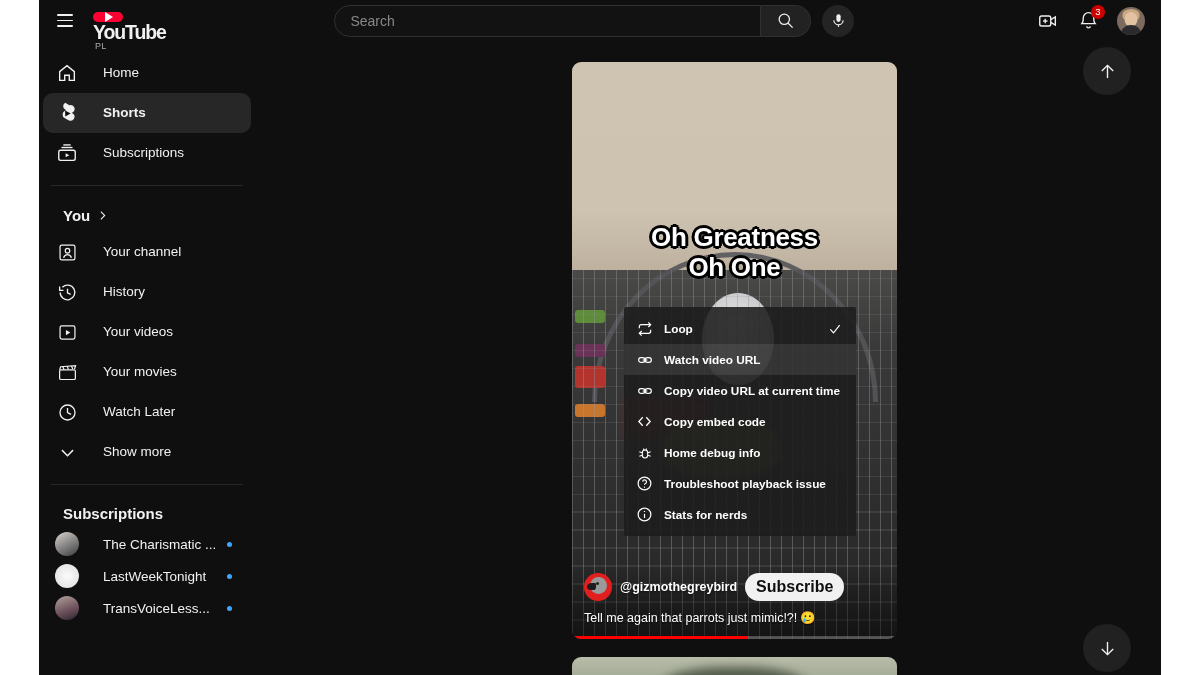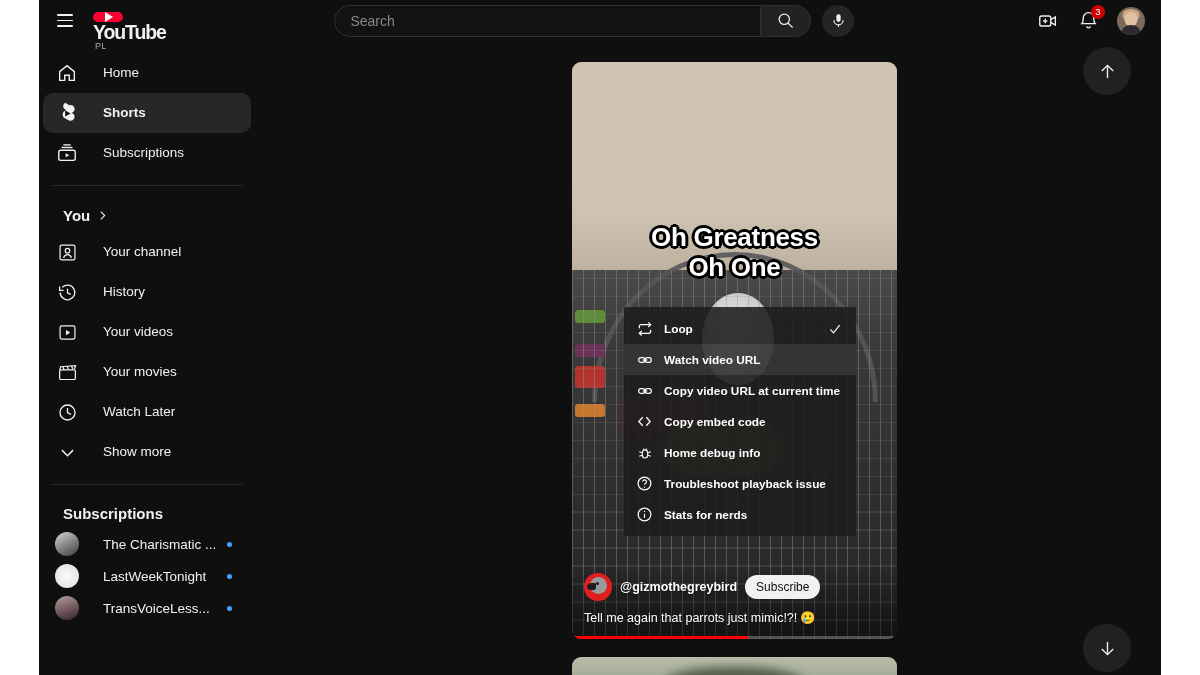--- a/index.html
+++ b/index.html
@@ -305,21 +305,21 @@
   }
   .ch-av .beak { position:absolute; left:3px; top:10px; width:9px; height:7px; background:#1d1d1d; border-radius:60% 20% 40% 50%; }
   .ch-av .head { position:absolute; left:6px; top:4px; width:17px; height:17px; border-radius:50%; background:#9a9a9c; }
   .ch-av .eye  { position:absolute; left:12px; top:9px; width:3px; height:3px; border-radius:50%; background:#222; }
   .ch-name {
     color: #fff; font-size: 12.5px; font-weight: 600;
     text-shadow: 0 1px 2px rgba(0,0,0,0.6); cursor: pointer;
   }
   .sub-btn {
     background: #f1f1f1; color: #0f0f0f;
-    font-size: 12px; font-weight: 400;
+    font-size: 16px; font-weight: 700;
     border: none; border-radius: 16px;
     padding: 5px 11px; cursor: pointer;
     font-family: "Liberation Sans", sans-serif;
   }
   .v-desc {
     color: #fff; font-size: 12.5px; margin-top: 9px;
     text-shadow: 0 1px 2px rgba(0,0,0,0.7);
     white-space: nowrap; overflow: hidden; text-overflow: ellipsis;
   }
   .progress-track {

